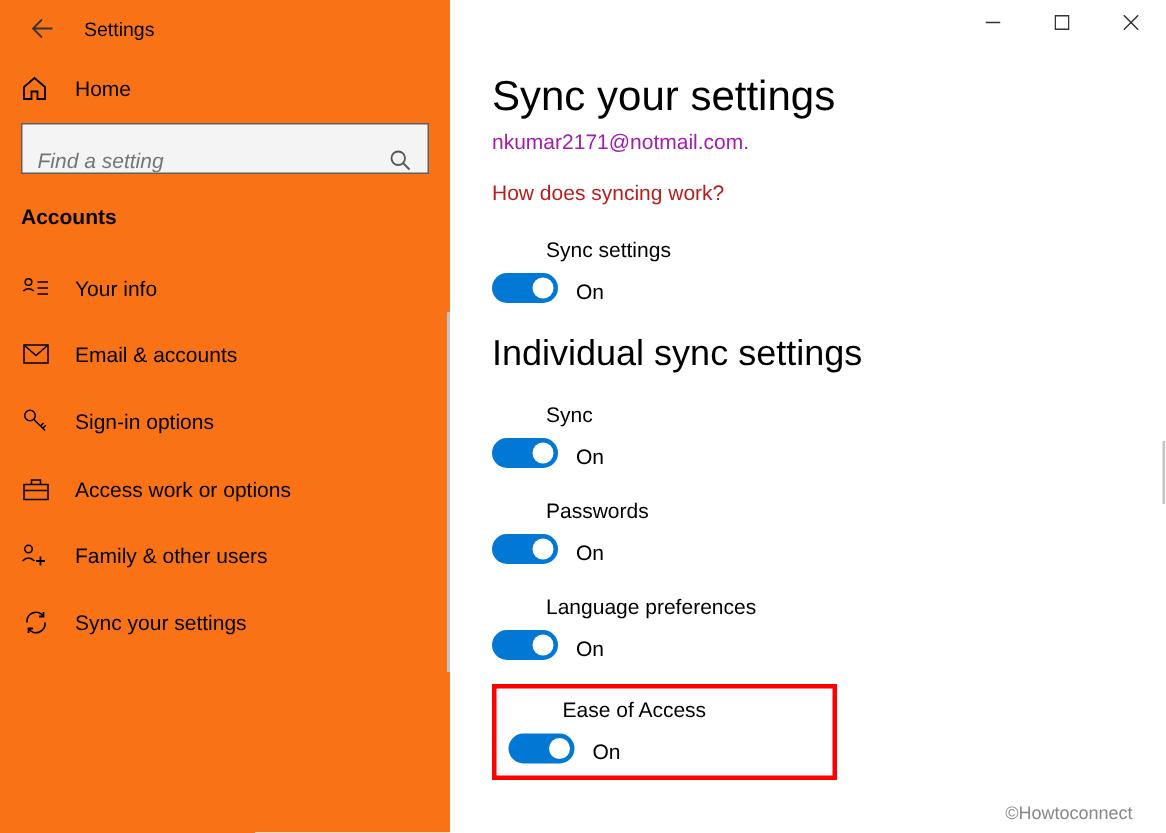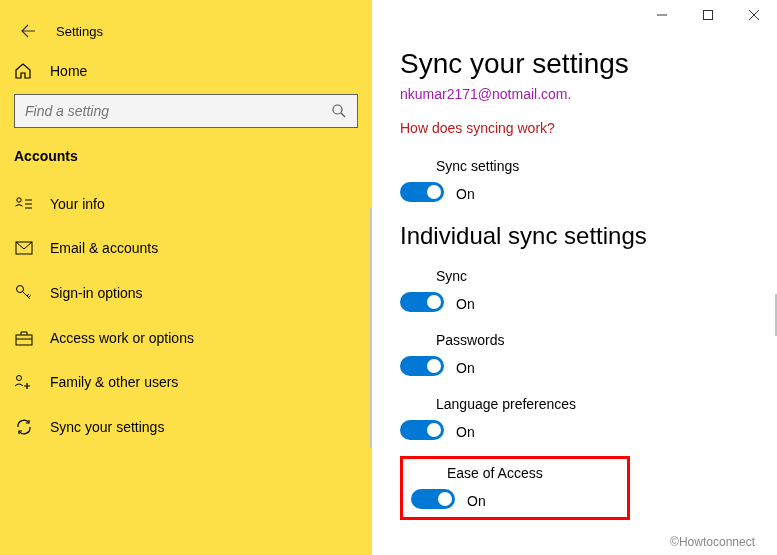--- a/index.html
+++ b/index.html
@@ -1,24 +1,24 @@
 <!DOCTYPE html>
 <html><head>
   <meta charset="utf-8">
   <style>
     * { margin: 0; padding: 0; box-sizing: border-box; }
     body { font-family: 'Segoe UI', Tahoma, sans-serif; width: 777px; height: 555px; overflow: hidden; background: #fff; position: relative; font-size: 14px; color: #000; }
     .window { display: flex; height: 555px; }
-    .sidebar { width: 372px; background: #fde047; display: flex; flex-direction: column; padding-top: 12px; position: relative; }
+    .sidebar { width: 300px; background: #f97316; display: flex; flex-direction: column; padding-top: 0; position: relative; }
     .title-row { display: flex; align-items: center; height: 38px; padding-left: 14px; }
     .back-btn { width: 28px; height: 28px; display: flex; align-items: center; justify-content: center; margin-right: 14px; cursor: pointer; }
     .title-txt { font-size: 13px; }
     .home-row { display: flex; align-items: center; padding: 12px 14px 12px 14px; cursor: pointer; }
     .home-row svg { margin-right: 18px; }
-    .search-box { margin: 2px 14px 14px 14px; border: 1px solid #606060; background: #f4f4f4; height: 34px; display: flex; align-items: center; padding: 0 10px; justify-content: space-between; }
+    .search-box { margin: 2px 14px 14px 14px; border: 1px solid #606060; background: #f4f4f4; height: 34px; display: flex; align-items: flex-end; padding: 0 10px; justify-content: space-between; }
     .search-box input { border: none; background: transparent; outline: none; font-size: 14px; width: 85%; color: #666; font-style: italic; }
     .category { font-weight: 600; padding: 6px 14px 18px 14px; font-size: 14px; }
     .nav-item { display: flex; align-items: center; padding: 14px 14px 14px 14px; cursor: pointer; }
     .nav-item .icon { width: 20px; display: flex; justify-content: center; margin-right: 16px; }
     .nav-item span.lbl { font-size: 14px; }
     .content { flex: 1; background: #fff; padding: 48px 0 0 28px; position: relative; overflow: hidden; }
     .page-title { font-size: 28px; font-weight: 500; margin-bottom: 6px; }
     .email-line { font-size: 14px; color: #a21caf; margin-bottom: 18px; }
     .link { color: #b91c1c; font-size: 14px; cursor: pointer; display: inline-block; margin-bottom: 22px; }
     .setting-label { font-size: 14px; margin-bottom: 8px; margin-left: 36px; }

